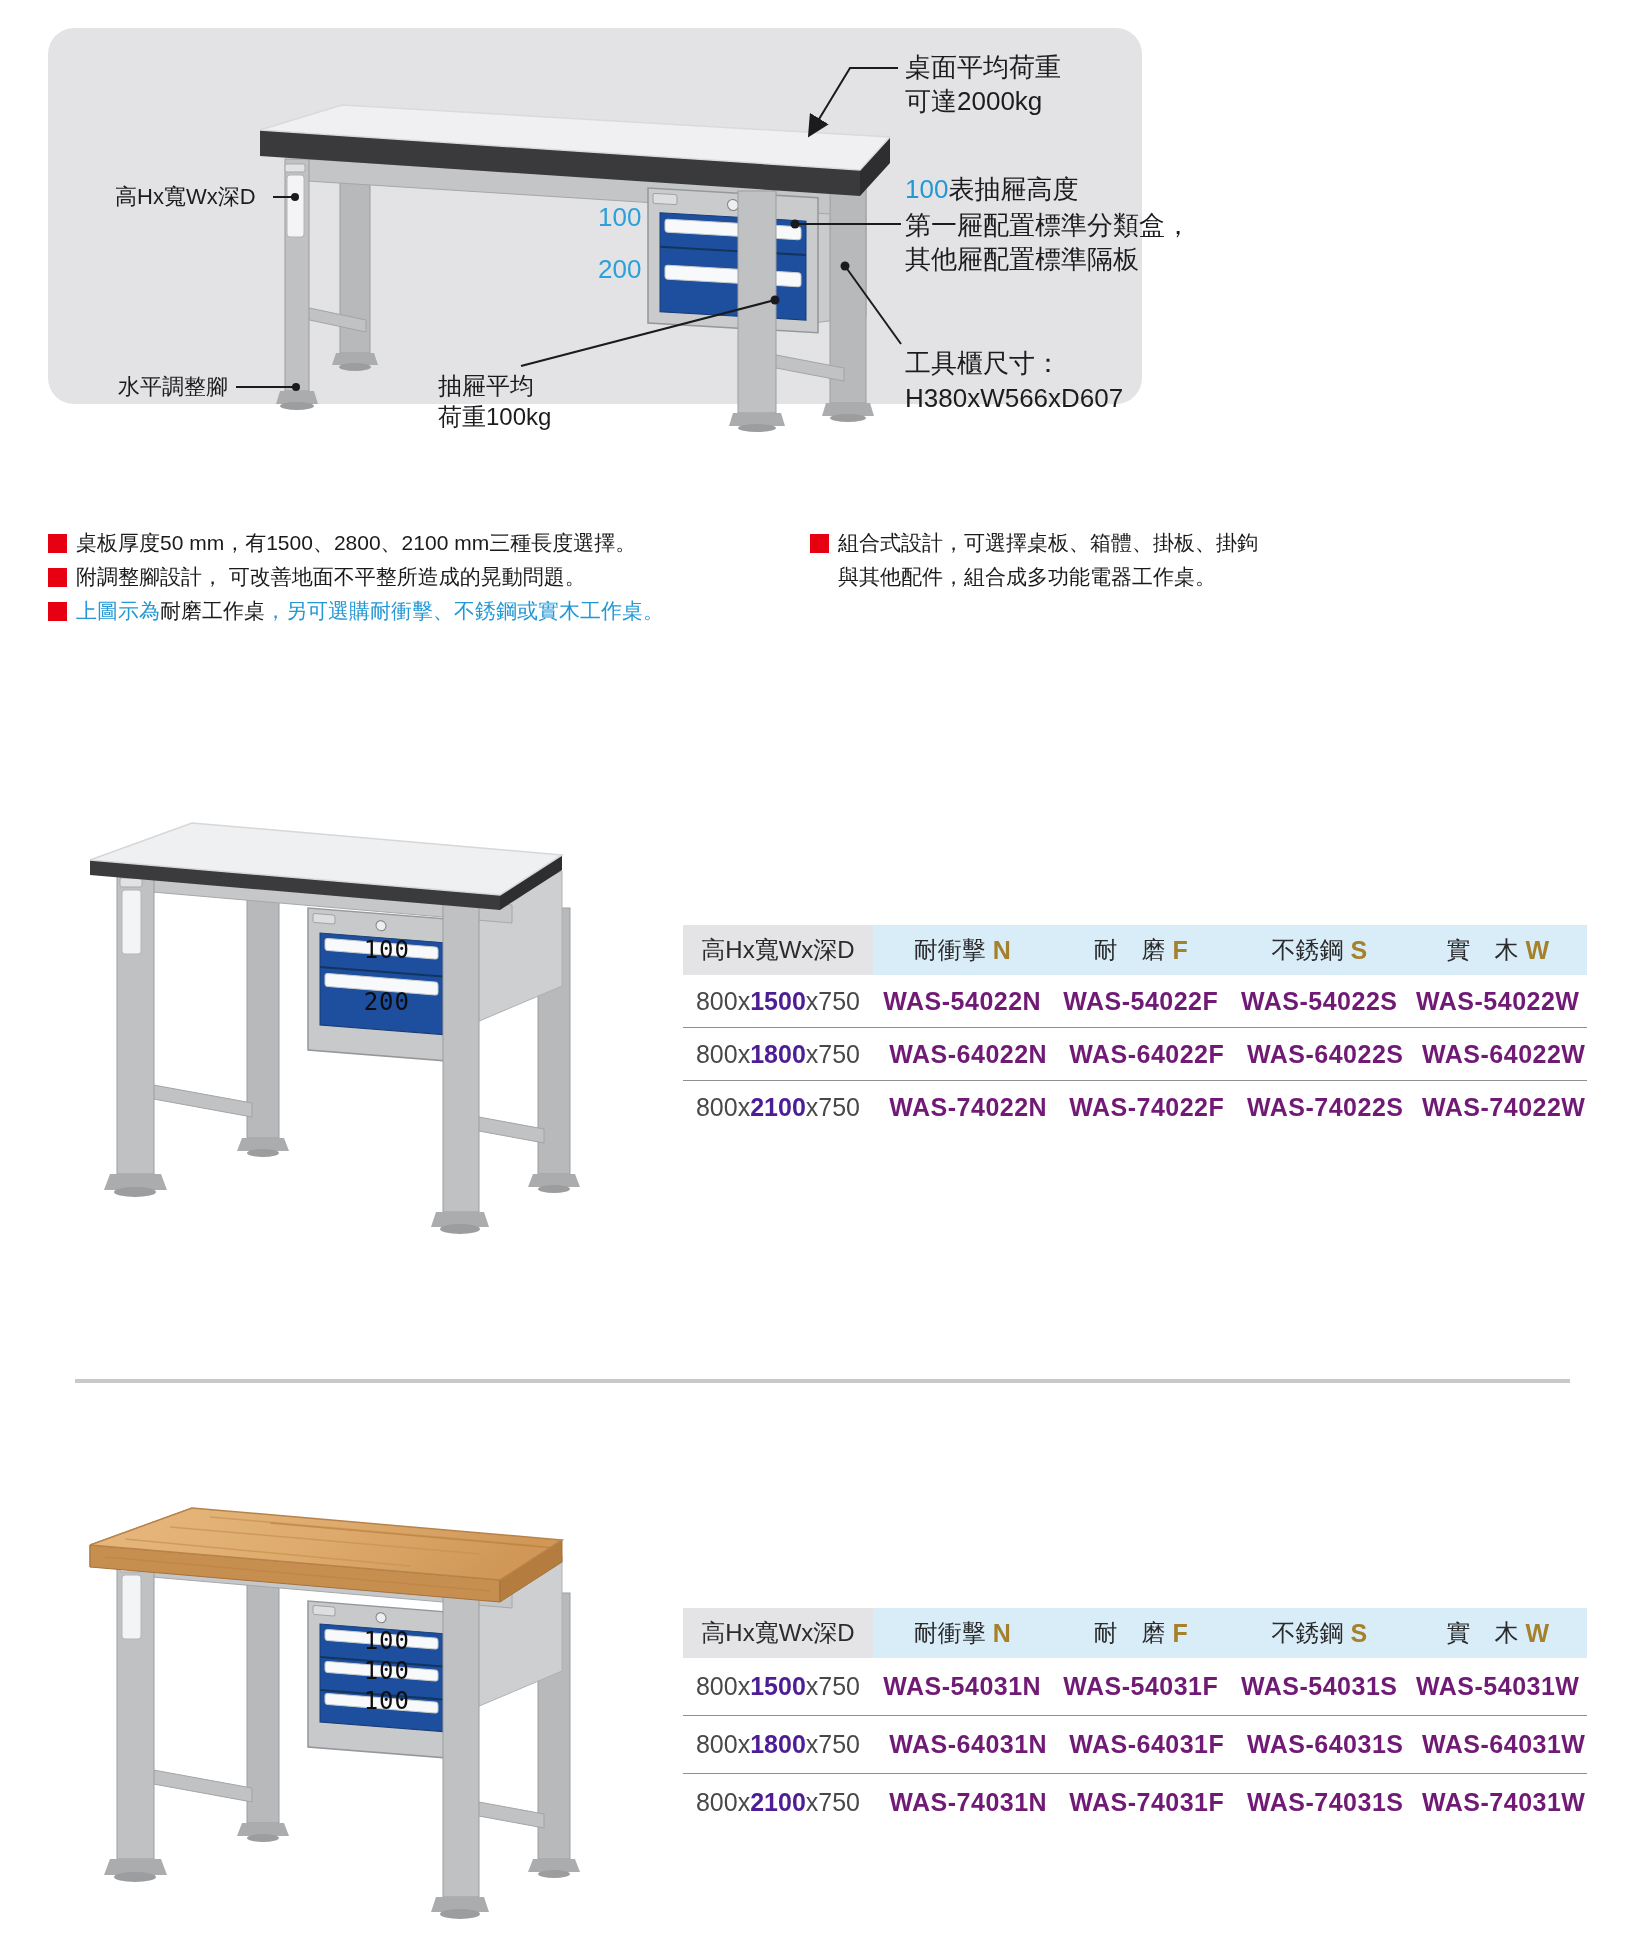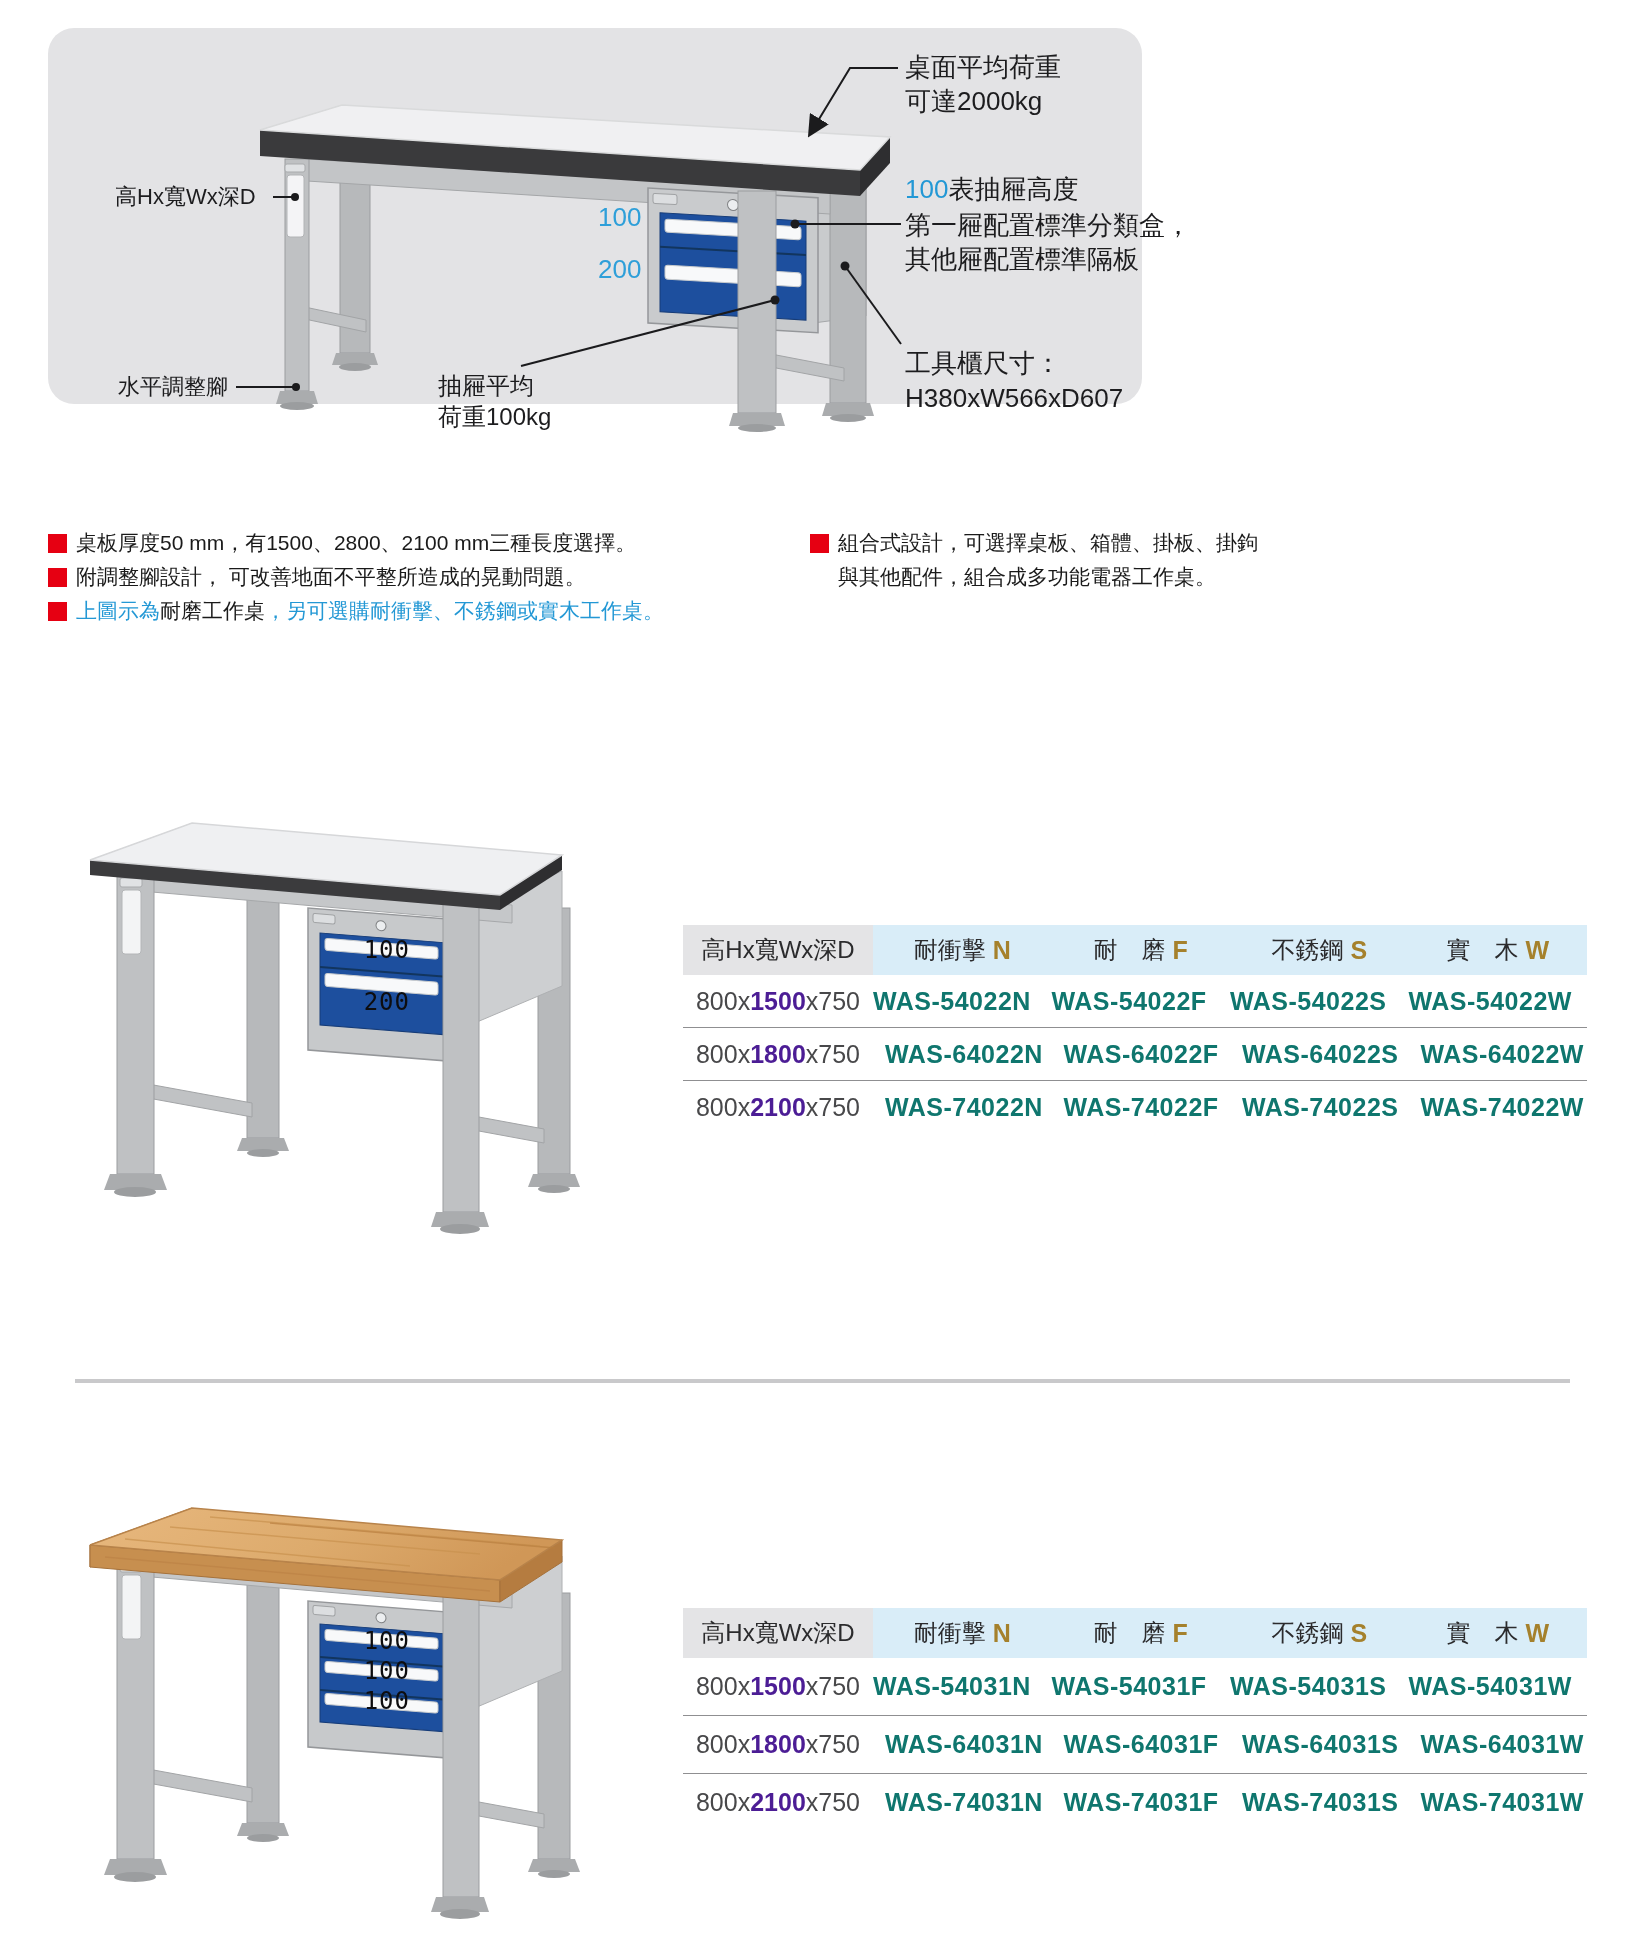--- a/index.html
+++ b/index.html
@@ -27,21 +27,21 @@
   .thead{display:flex;height:50px;}
   .th{display:flex;align-items:center;justify-content:center;font-size:24px;color:#2b2b2d;text-align:center;}
   .th.dimh{width:190px;background:#e4e4e6;}
   .th.colh{flex:1;background:#d9edf8;}
   .gold{color:#a5812c;font-weight:bold;font-size:25px;margin-left:7px;}
   .trow{display:flex;height:52px;align-items:center;}
   .t2 .trow{height:57px;}
   .trow + .trow{border-top:1px solid #8f8f91;gap:12px;}
   .cdim{width:190px;text-align:center;font-size:25px;color:#48484a;}
   .cdim b{color:#4c1d95;}
-  .cmodel{flex:1;text-align:left;font-size:25px;font-weight:bold;color:#0f766e;letter-spacing:0.5px;}
+  .cmodel{flex:1;text-align:center;font-size:25px;font-weight:bold;color:#701a75;letter-spacing:0.5px;}
   
   .divider{position:absolute;left:75px;top:1379px;width:1495px;height:4px;background:#c9c9cb;}
 </style>
 </head>
 <body>
 
 <div id="page">
 
   <section class="hero">
     <svg width="1094" height="482" viewBox="0 0 1094 482">

